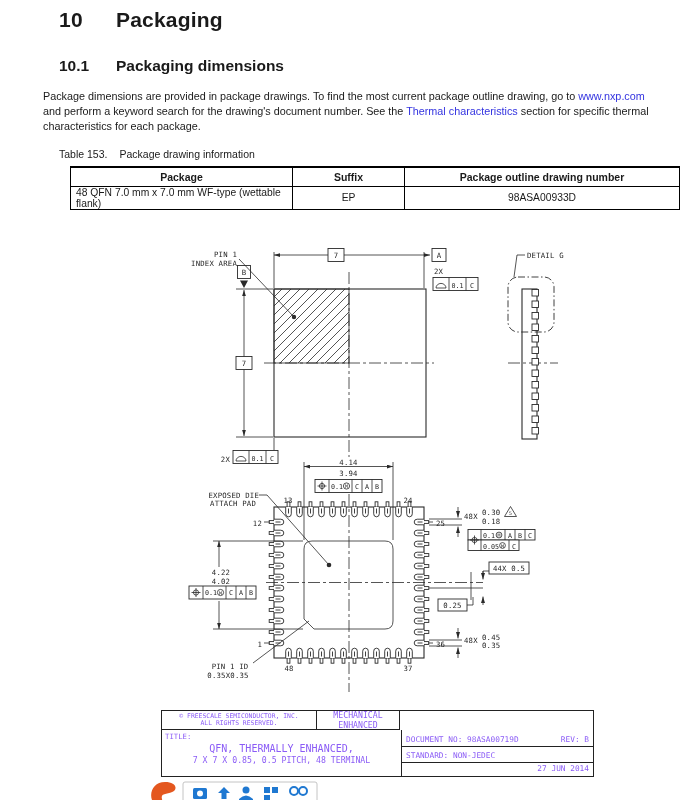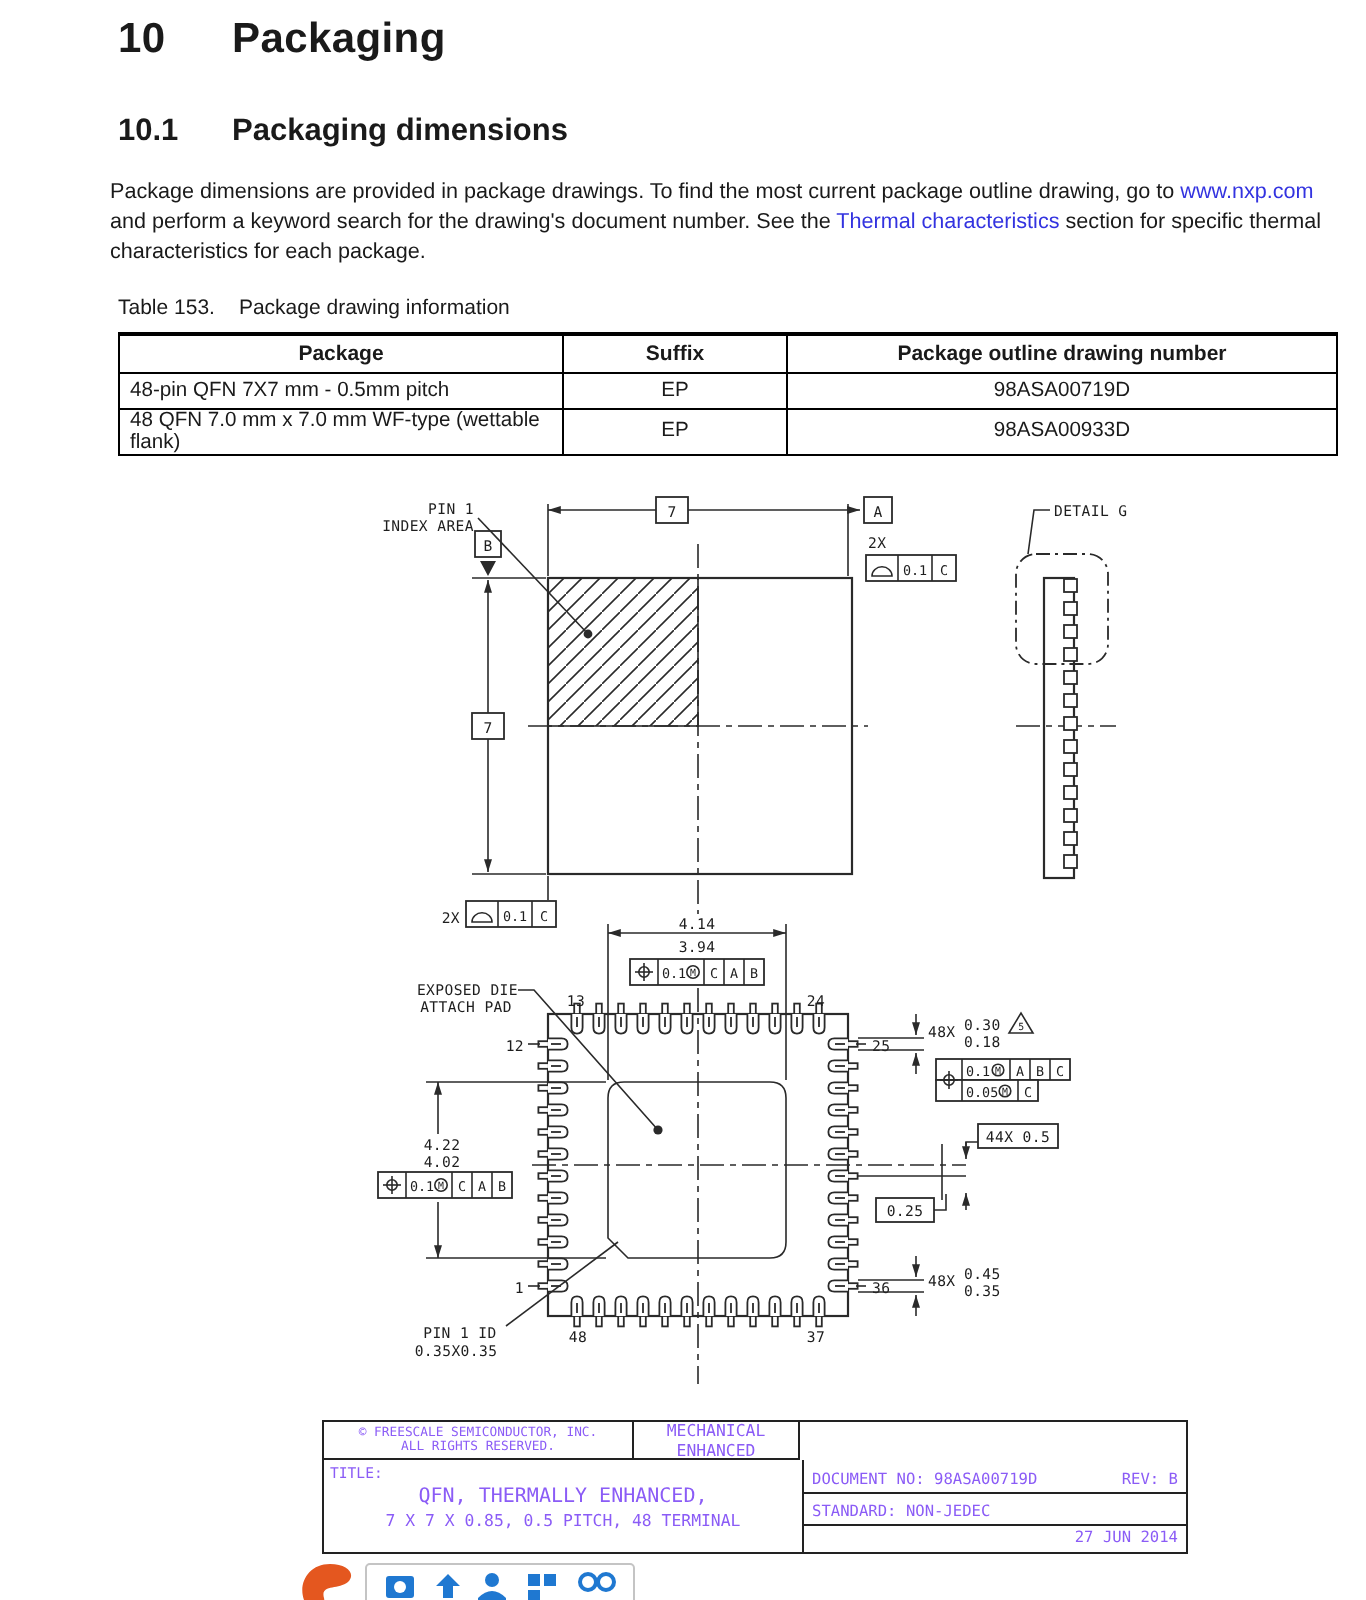--- a/index.html
+++ b/index.html
@@ -3,25 +3,25 @@
 <meta charset="utf-8">
 <style>
   html,body{margin:0;padding:0;background:#fff;}
   .page{position:relative;width:683px;height:800px;background:#fff;overflow:hidden;
         font-family:"Liberation Sans",sans-serif;color:#1a1a1a;margin-left:31px;}
   .abs{position:absolute;}
   .h1{top:8px;left:28px;font-size:21px;font-weight:bold;letter-spacing:0.2px;}
   .h1 .ttl{position:absolute;left:57px;top:0;white-space:nowrap;}
   .h2{top:57px;left:28px;font-size:15.5px;font-weight:bold;}
   .h2 .ttl{position:absolute;left:57px;top:0;white-space:nowrap;}
-  .para{top:89px;left:24px;width:618px;font-size:10.8px;line-height:15px;}
+  .para{top:89px;left:12px;width:618px;font-size:10.8px;line-height:15px;}
   .lnk{color:#3333e0;cursor:pointer;}
   .cap{top:148px;left:28px;font-size:10.5px;font-weight:normal;}
   .cap .cap-txt{margin-left:12px;}
-  table.pkg{position:absolute;top:166px;left:28px;width:609px;border-collapse:collapse;
+  table.pkg{position:absolute;top:166px;left:39px;width:609px;border-collapse:collapse;
             font-size:10.3px;table-layout:fixed;}
   table.pkg th,table.pkg td{border:1px solid #000;padding:0 5px;height:18px;box-sizing:border-box;}
   table.pkg th{border-top:2px solid #000;font-size:10.5px;height:19px;}
   td.c,th{text-align:center;}
   td.l{text-align:left;}
   
   .ot{stroke:#2a2a2a;stroke-width:1.1;fill:none;}
   .tl{stroke:#2a2a2a;stroke-width:0.8;fill:none;}
   .cl{stroke:#2a2a2a;stroke-width:0.8;fill:none;stroke-dasharray:12 3 3 3;}
   .dd{stroke:#2a2a2a;stroke-width:0.9;fill:none;stroke-dasharray:7 2.5 1.5 2.5;}
@@ -68,25 +68,20 @@
     <colgroup>
         <col style="width:222px">
         <col style="width:112px">
         <col style="width:275px">
       </colgroup>
     <tbody>
         <tr>
       <th>Package</th>
       <th>Suffix</th>
       <th>Package outline drawing number</th>
-    </tr>
-    <tr>
-      <td class="l">48-pin QFN 7X7 mm - 0.5mm pitch</td>
-      <td class="c">EP</td>
-      <td class="c">98ASA00719D</td>
     </tr>
     <tr>
       <td class="l">48 QFN 7.0 mm x 7.0 mm WF-type (wettable flank)</td>
       <td class="c">EP</td>
       <td class="c">98ASA00933D</td>
     </tr>
   </tbody>
     </table>
 
   <svg id="mech" class="abs" style="left:0;top:240px;" width="683" height="465" viewBox="0 240 683 465">

